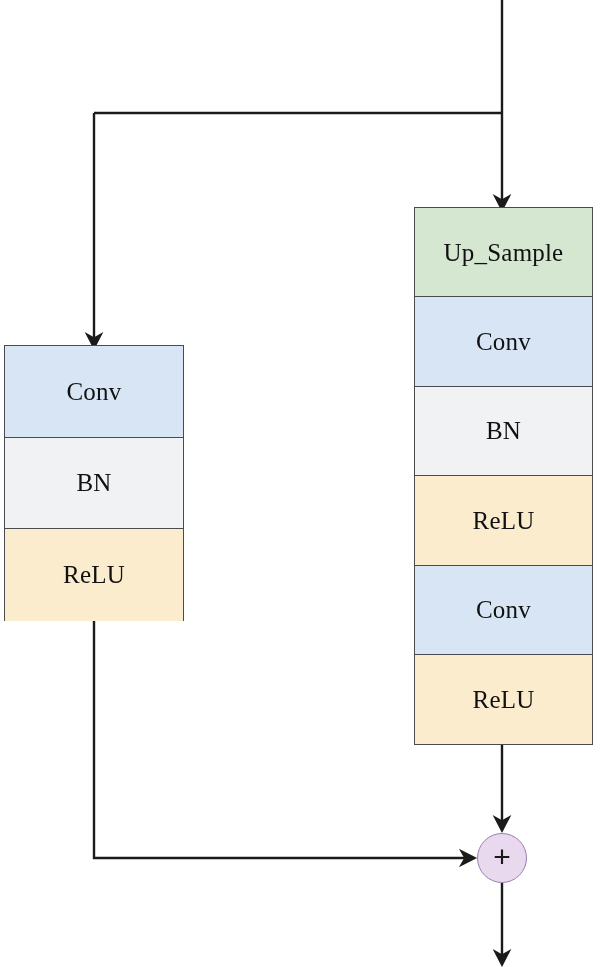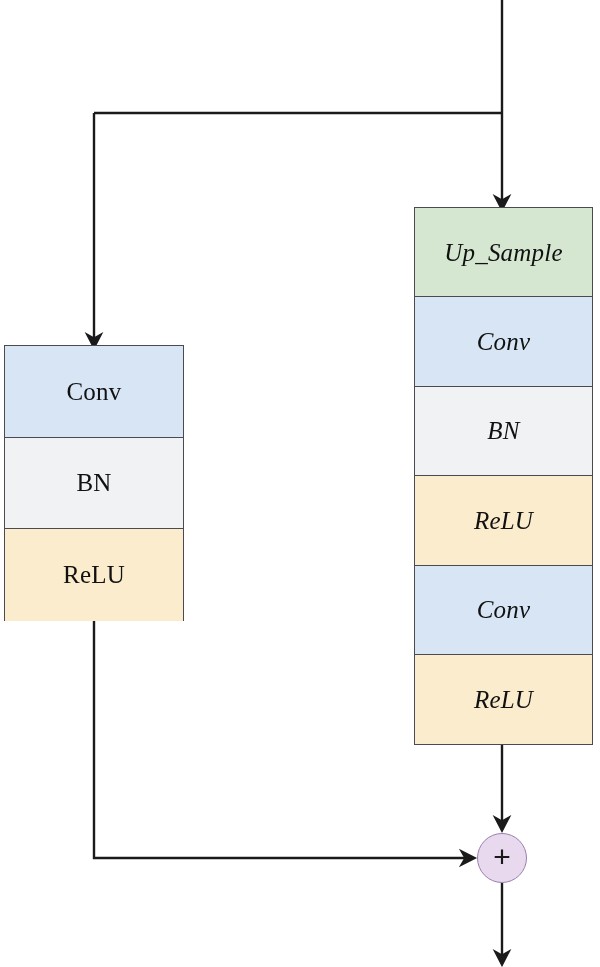--- a/index.html
+++ b/index.html
@@ -53,21 +53,20 @@
     top: 345px;
     width: 180px;
     height: 276px;
   }
   #col-left .blk { height: 91.5px; }
   #col-right {
     left: 414px;
     top: 207px;
     width: 179px;
     height: 538px;
-    font-style: italic;
   }
   #col-right .blk { height: 89.4px; }
 
   .add-node {
     position: absolute;
     left: 477px;
     top: 833px;
     width: 50px;
     height: 50px;
     border-radius: 50%;

